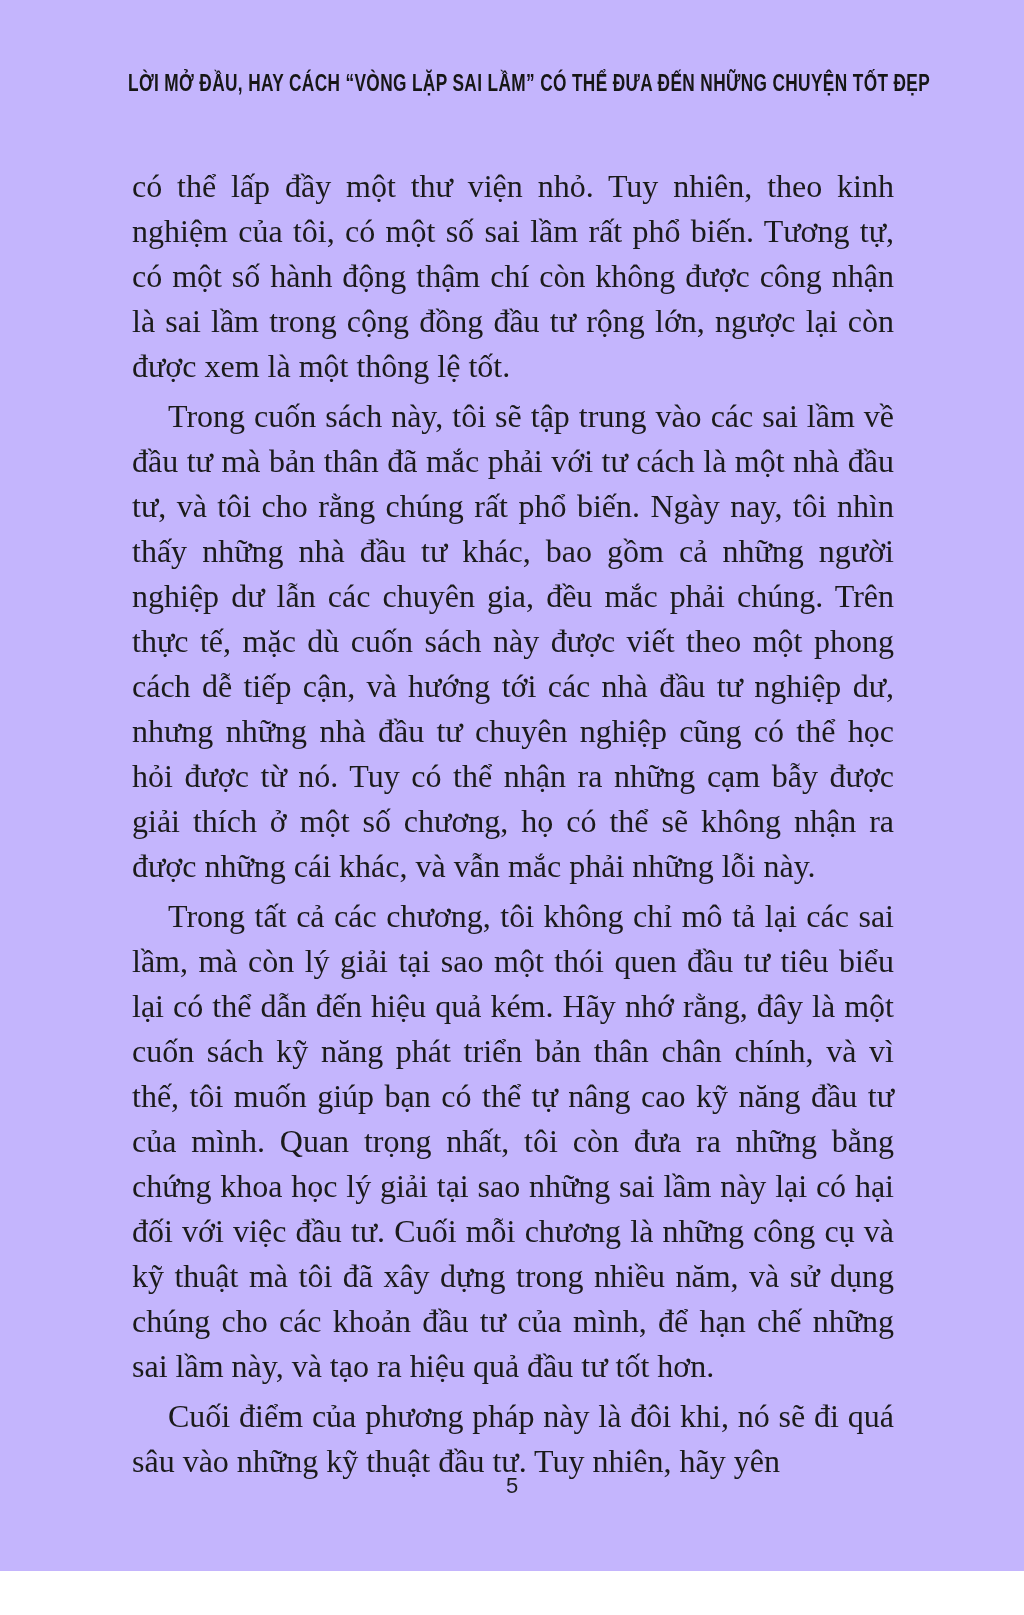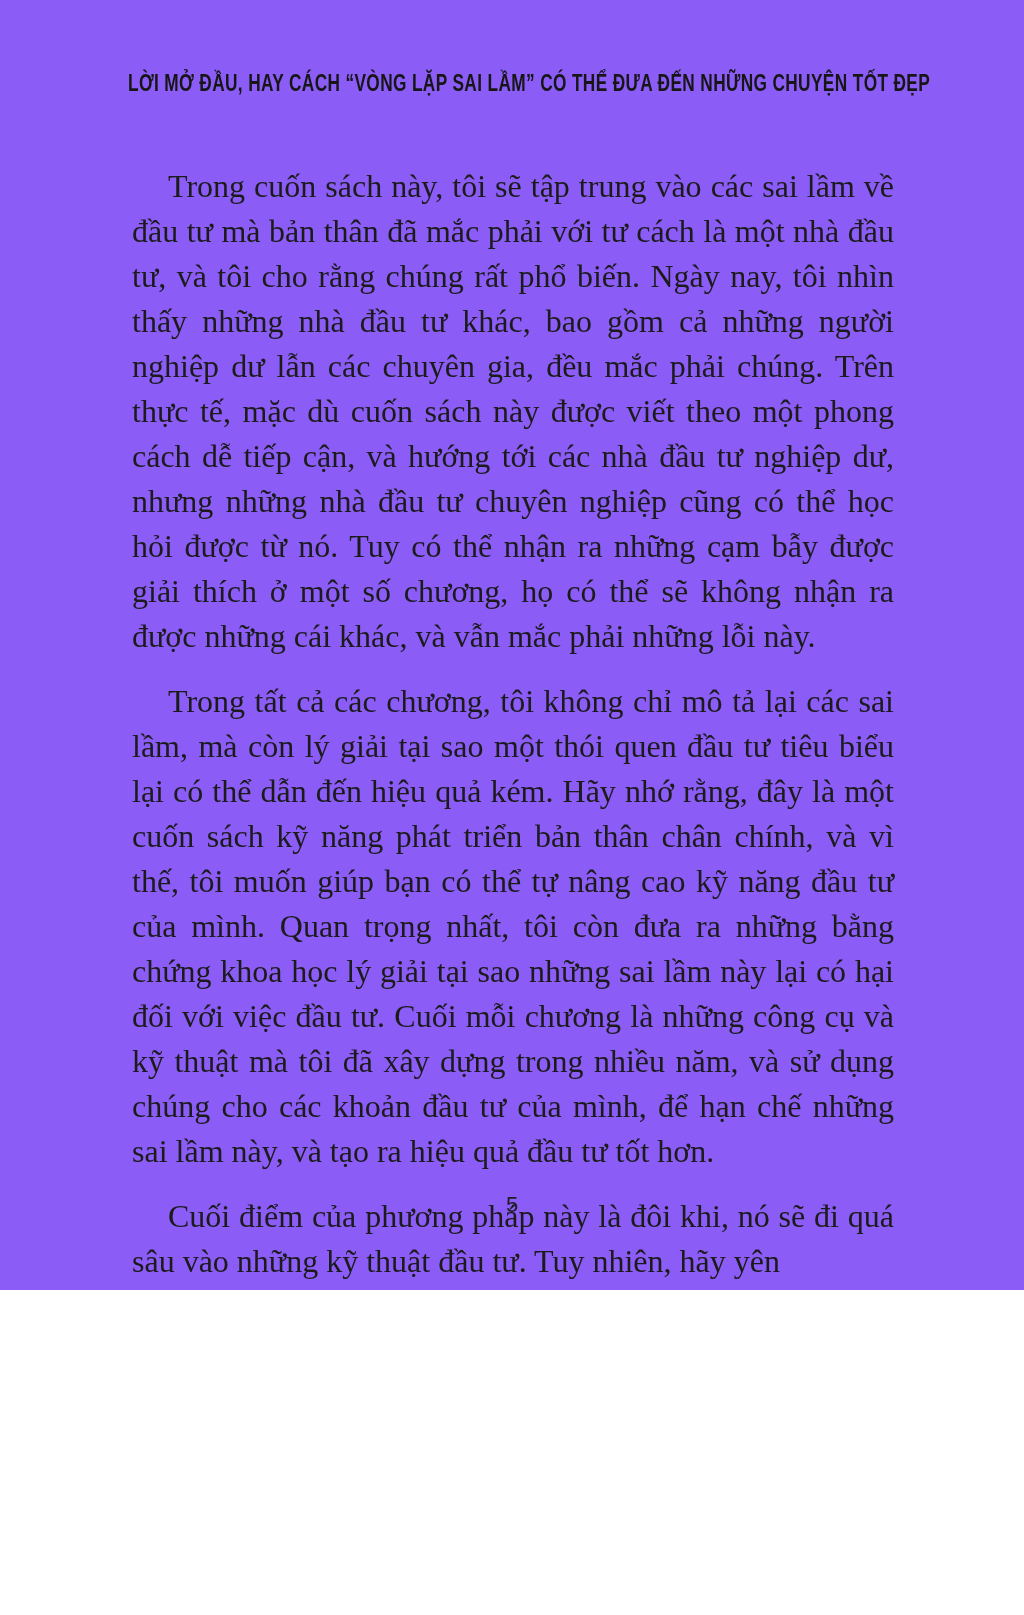--- a/index.html
+++ b/index.html
@@ -3,22 +3,22 @@
 <meta charset="utf-8">
 <style>
   html, body {
     margin: 0;
     padding: 0;
     background: #ffffff;
   }
   .page {
     position: relative;
     width: 1024px;
-    height: 1290px;
-    background: #8b5cf6;
+    height: 1571px;
+    background: #c4b5fd;
     overflow: hidden;
     font-family: "Liberation Serif", "DejaVu Serif", serif;
   }
   .running-head {
     position: absolute;
     top: 70px;
     left: 0;
     right: 0;
     text-align: center;
     font-family: "Liberation Sans", "DejaVu Sans", sans-serif;
@@ -38,21 +38,21 @@
     font-size: 32px;
     line-height: 45px;
     text-align: justify;
     color: #1b1b1b;
   }
   .para {
     margin: 0;
     padding: 0;
   }
   .para + .para {
-    margin-top: 20px;
+    margin-top: 5px;
     font-family: Liberation Serif, serif;
   }
   .para.indent {
     text-indent: 36px;
   }
   .page-number {
     position: absolute;
     bottom: 72px;
     left: 0;
     right: 0;
@@ -62,19 +62,20 @@
     color: #1e1e1e;
   }
 </style>
 </head>
 <body>
 
 <div class="page">
   <div class="running-head">LỜI MỞ ĐẦU, HAY CÁCH “VÒNG LẶP SAI LẦM” CÓ THỂ ĐƯA ĐẾN NHỮNG CHUYỆN TỐT ĐẸP</div>
 
   <div class="body-text">
+      <p class="para">có thể lấp đầy một thư viện nhỏ. Tuy nhiên, theo kinh nghiệm của tôi, có một số sai lầm rất phổ biến. Tương tự, có một số hành động thậm chí còn không được công nhận là sai lầm trong cộng đồng đầu tư rộng lớn, ngược lại còn được xem là một thông lệ tốt.</p>
       <p class="para indent">Trong cuốn sách này, tôi sẽ tập trung vào các sai lầm về đầu tư mà bản thân đã mắc phải với tư cách là một nhà đầu tư, và tôi cho rằng chúng rất phổ biến. Ngày nay, tôi nhìn thấy những nhà đầu tư khác, bao gồm cả những người nghiệp dư lẫn các chuyên gia, đều mắc phải chúng. Trên thực tế, mặc dù cuốn sách này được viết theo một phong cách dễ tiếp cận, và hướng tới các nhà đầu tư nghiệp dư, nhưng những nhà đầu tư chuyên nghiệp cũng có thể học hỏi được từ nó. Tuy có thể nhận ra những cạm bẫy được giải thích ở một số chương, họ có thể sẽ không nhận ra được những cái khác, và vẫn mắc phải những lỗi này.</p>
       <p class="para indent">Trong tất cả các chương, tôi không chỉ mô tả lại các sai lầm, mà còn lý giải tại sao một thói quen đầu tư tiêu biểu lại có thể dẫn đến hiệu quả kém. Hãy nhớ rằng, đây là một cuốn sách kỹ năng phát triển bản thân chân chính, và vì thế, tôi muốn giúp bạn có thể tự nâng cao kỹ năng đầu tư của mình. Quan trọng nhất, tôi còn đưa ra những bằng chứng khoa học lý giải tại sao những sai lầm này lại có hại đối với việc đầu tư. Cuối mỗi chương là những công cụ và kỹ thuật mà tôi đã xây dựng trong nhiều năm, và sử dụng chúng cho các khoản đầu tư của mình, để hạn chế những sai lầm này, và tạo ra hiệu quả đầu tư tốt hơn.</p>
       <p class="para indent">Cuối điểm của phương pháp này là đôi khi, nó sẽ đi quá sâu vào những kỹ thuật đầu tư. Tuy nhiên, hãy yên</p>
     </div>
 
   <div class="page-number">5</div>
 </div>
 
 </body></html>

